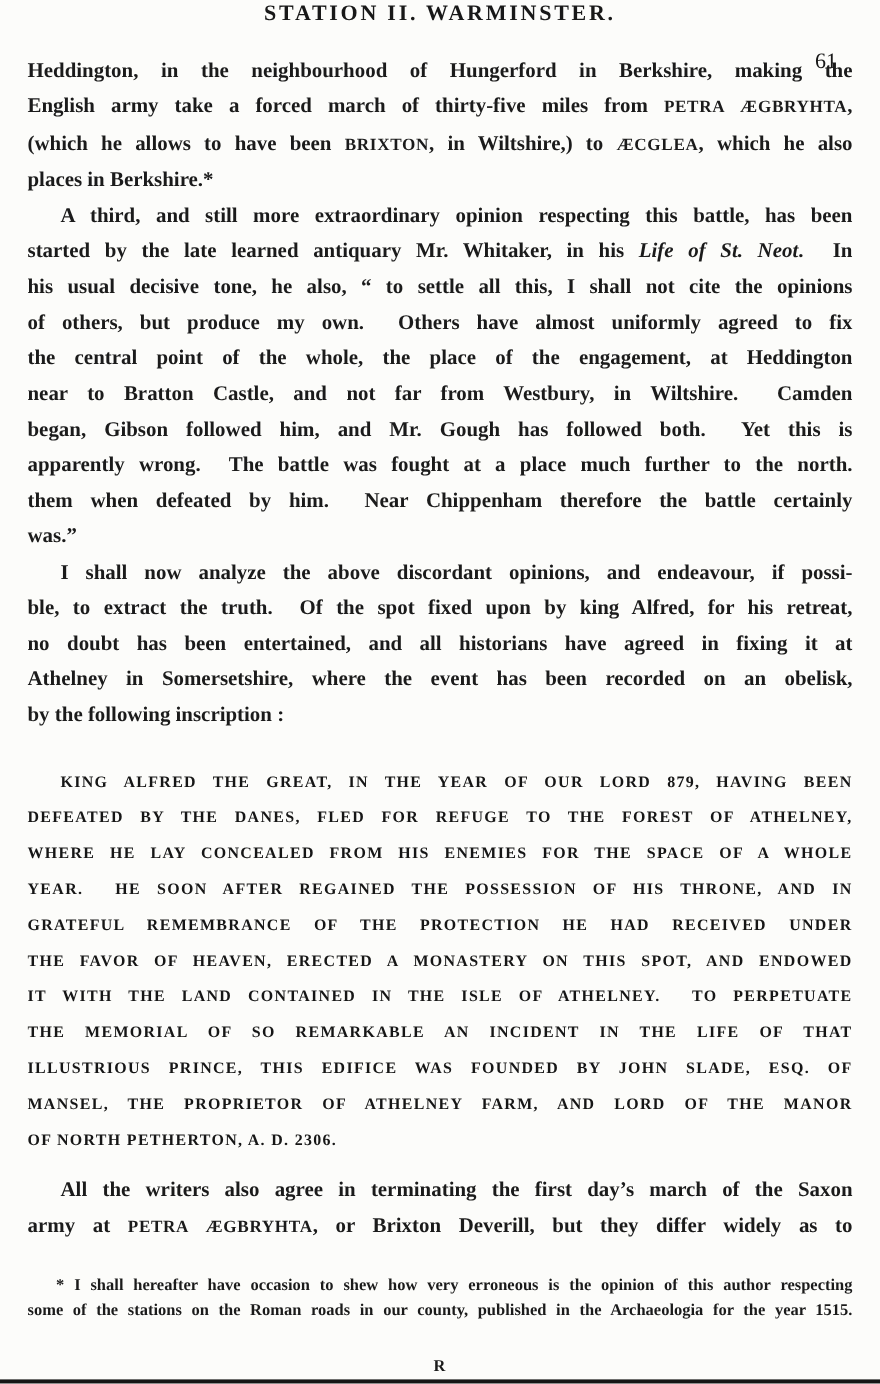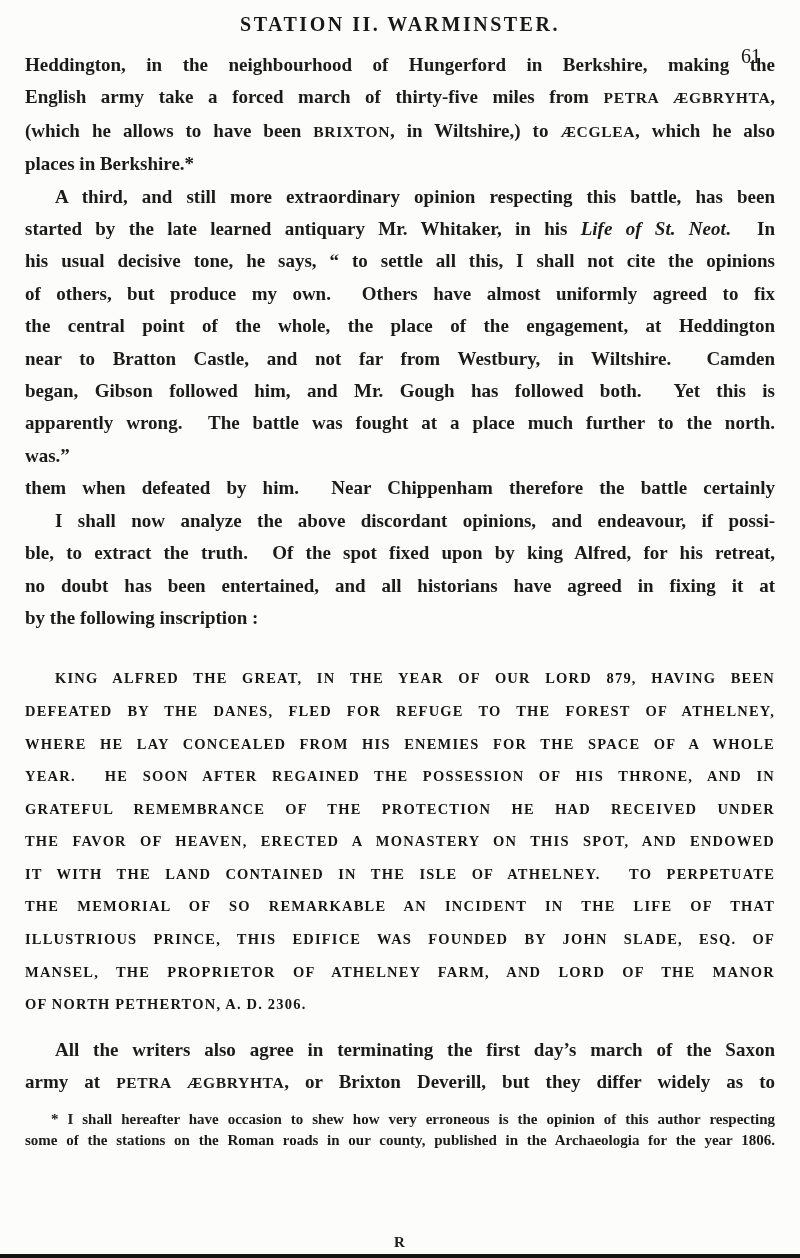--- a/index.html
+++ b/index.html
@@ -10,21 +10,21 @@
     margin: 0 auto;
     background: #fcfcfa;
     color: #1b1b1b;
     font-family: "Liberation Serif", serif;
     overflow: hidden;
     box-sizing: border-box;
     padding: 0 25px;
   }
   header.running-head {
     position: relative;
-    padding-top: 13px;
+    padding-top: 1px;
     height: 49px;
     box-sizing: border-box;
   }
   .running-title {
     text-align: center;
     font-size: 20px;
     letter-spacing: 2.5px;
     font-weight: bold;
     color: #181818;
   }
@@ -53,21 +53,21 @@
     line-height: 32.6px;
     letter-spacing: 1.2px;
     margin-top: 14px;
     margin-bottom: 13px;
     color: #161616;
   }
   .para.inscription .line:first-child { text-indent: 30px; margin-top: 28px; }
   .para.footnote {
     font-size: 15px;
     line-height: 21.5px;
-    margin-top: 9px;
+    margin-top: 27px;
   }
   .para.footnote .line:first-child { text-indent: 26px; }
   .it { font-style: italic; }
   .sc { font-size: 0.82em; letter-spacing: 0.6px; }
   .signature-mark {
     position: absolute;
     left: 0; right: 0;
     bottom: 7px;
     text-align: center;
     font-size: 15px;
@@ -94,33 +94,34 @@
   <main class="text-block">
       <div class="para body">
         <div class="line">Heddington, in the neighbourhood of Hungerford in Berkshire, making the</div>
         <div class="line">English army take a forced march of thirty-five miles from <span class="sc">PETRA ÆGBRYHTA</span>,</div>
         <div class="line">(which he allows to have been <span class="sc">BRIXTON</span>, in Wiltshire,) to <span class="sc">ÆCGLEA</span>, which he also</div>
         <div class="line lastline">places in Berkshire.*</div>
       </div>
       <div class="para body indent">
         <div class="line">A third, and still more extraordinary opinion respecting this battle, has been</div>
         <div class="line">started by the late learned antiquary Mr. Whitaker, in his <span class="it">Life of St. Neot</span>.  In</div>
-        <div class="line">his usual decisive tone, he says, “ to settle all this, I shall not cite the opinions</div>
+        <div class="line">his usual decisive tone, he also, “ to settle all this, I shall not cite the opinions</div>
         <div class="line">of others, but produce my own.  Others have almost uniformly agreed to fix</div>
         <div class="line">the central point of the whole, the place of the engagement, at Heddington</div>
         <div class="line">near to Bratton Castle, and not far from Westbury, in Wiltshire.  Camden</div>
         <div class="line">began, Gibson followed him, and Mr. Gough has followed both.  Yet this is</div>
         <div class="line">apparently wrong.  The battle was fought at a place much further to the north.</div>
+        <div class="line">them when defeated by him.  Near Chippenham therefore the battle certainly</div>
         <div class="line lastline">was.”</div>
-        <div class="line">them when defeated by him.  Near Chippenham therefore the battle certainly</div>
       </div>
       <div class="para body indent">
         <div class="line">I shall now analyze the above discordant opinions, and endeavour, if possi-</div>
         <div class="line">ble, to extract the truth.  Of the spot fixed upon by king Alfred, for his retreat,</div>
         <div class="line">no doubt has been entertained, and all historians have agreed in fixing it at</div>
+        <div class="line">Athelney in Somersetshire, where the event has been recorded on an obelisk,</div>
         <div class="line lastline">by the following inscription :</div>
       </div>
       <div class="para inscription indent">
         <div class="line">KING ALFRED THE GREAT, IN THE YEAR OF OUR LORD 879, HAVING BEEN</div>
         <div class="line">DEFEATED BY THE DANES, FLED FOR REFUGE TO THE FOREST OF ATHELNEY,</div>
         <div class="line">WHERE HE LAY CONCEALED FROM HIS ENEMIES FOR THE SPACE OF A WHOLE</div>
         <div class="line">YEAR.  HE SOON AFTER REGAINED THE POSSESSION OF HIS THRONE, AND IN</div>
         <div class="line">GRATEFUL REMEMBRANCE OF THE PROTECTION HE HAD RECEIVED UNDER</div>
         <div class="line">THE FAVOR OF HEAVEN, ERECTED A MONASTERY ON THIS SPOT, AND ENDOWED</div>
         <div class="line">IT WITH THE LAND CONTAINED IN THE ISLE OF ATHELNEY.  TO PERPETUATE</div>
@@ -128,19 +129,19 @@
         <div class="line">ILLUSTRIOUS PRINCE, THIS EDIFICE WAS FOUNDED BY JOHN SLADE, ESQ. OF</div>
         <div class="line">MANSEL, THE PROPRIETOR OF ATHELNEY FARM, AND LORD OF THE MANOR</div>
         <div class="line lastline">OF NORTH PETHERTON, A. D. 2306.</div>
       </div>
       <div class="para body indent">
         <div class="line">All the writers also agree in terminating the first day’s march of the Saxon</div>
         <div class="line">army at <span class="sc">PETRA ÆGBRYHTA</span>, or Brixton Deverill, but they differ widely as to</div>
       </div>
       <div class="para footnote indent">
         <div class="line">* I shall hereafter have occasion to shew how very erroneous is the opinion of this author respecting</div>
-        <div class="line">some of the stations on the Roman roads in our county, published in the Archaeologia for the year 1806.</div>
+        <div class="line">some of the stations on the Roman roads in our county, published in the Archaeologia for the year 1515.</div>
       </div>
     </main>
 
   <div class="signature-mark">R</div>
   <div class="scan-edge-bar"></div>
 </div>
 
 </body></html>

